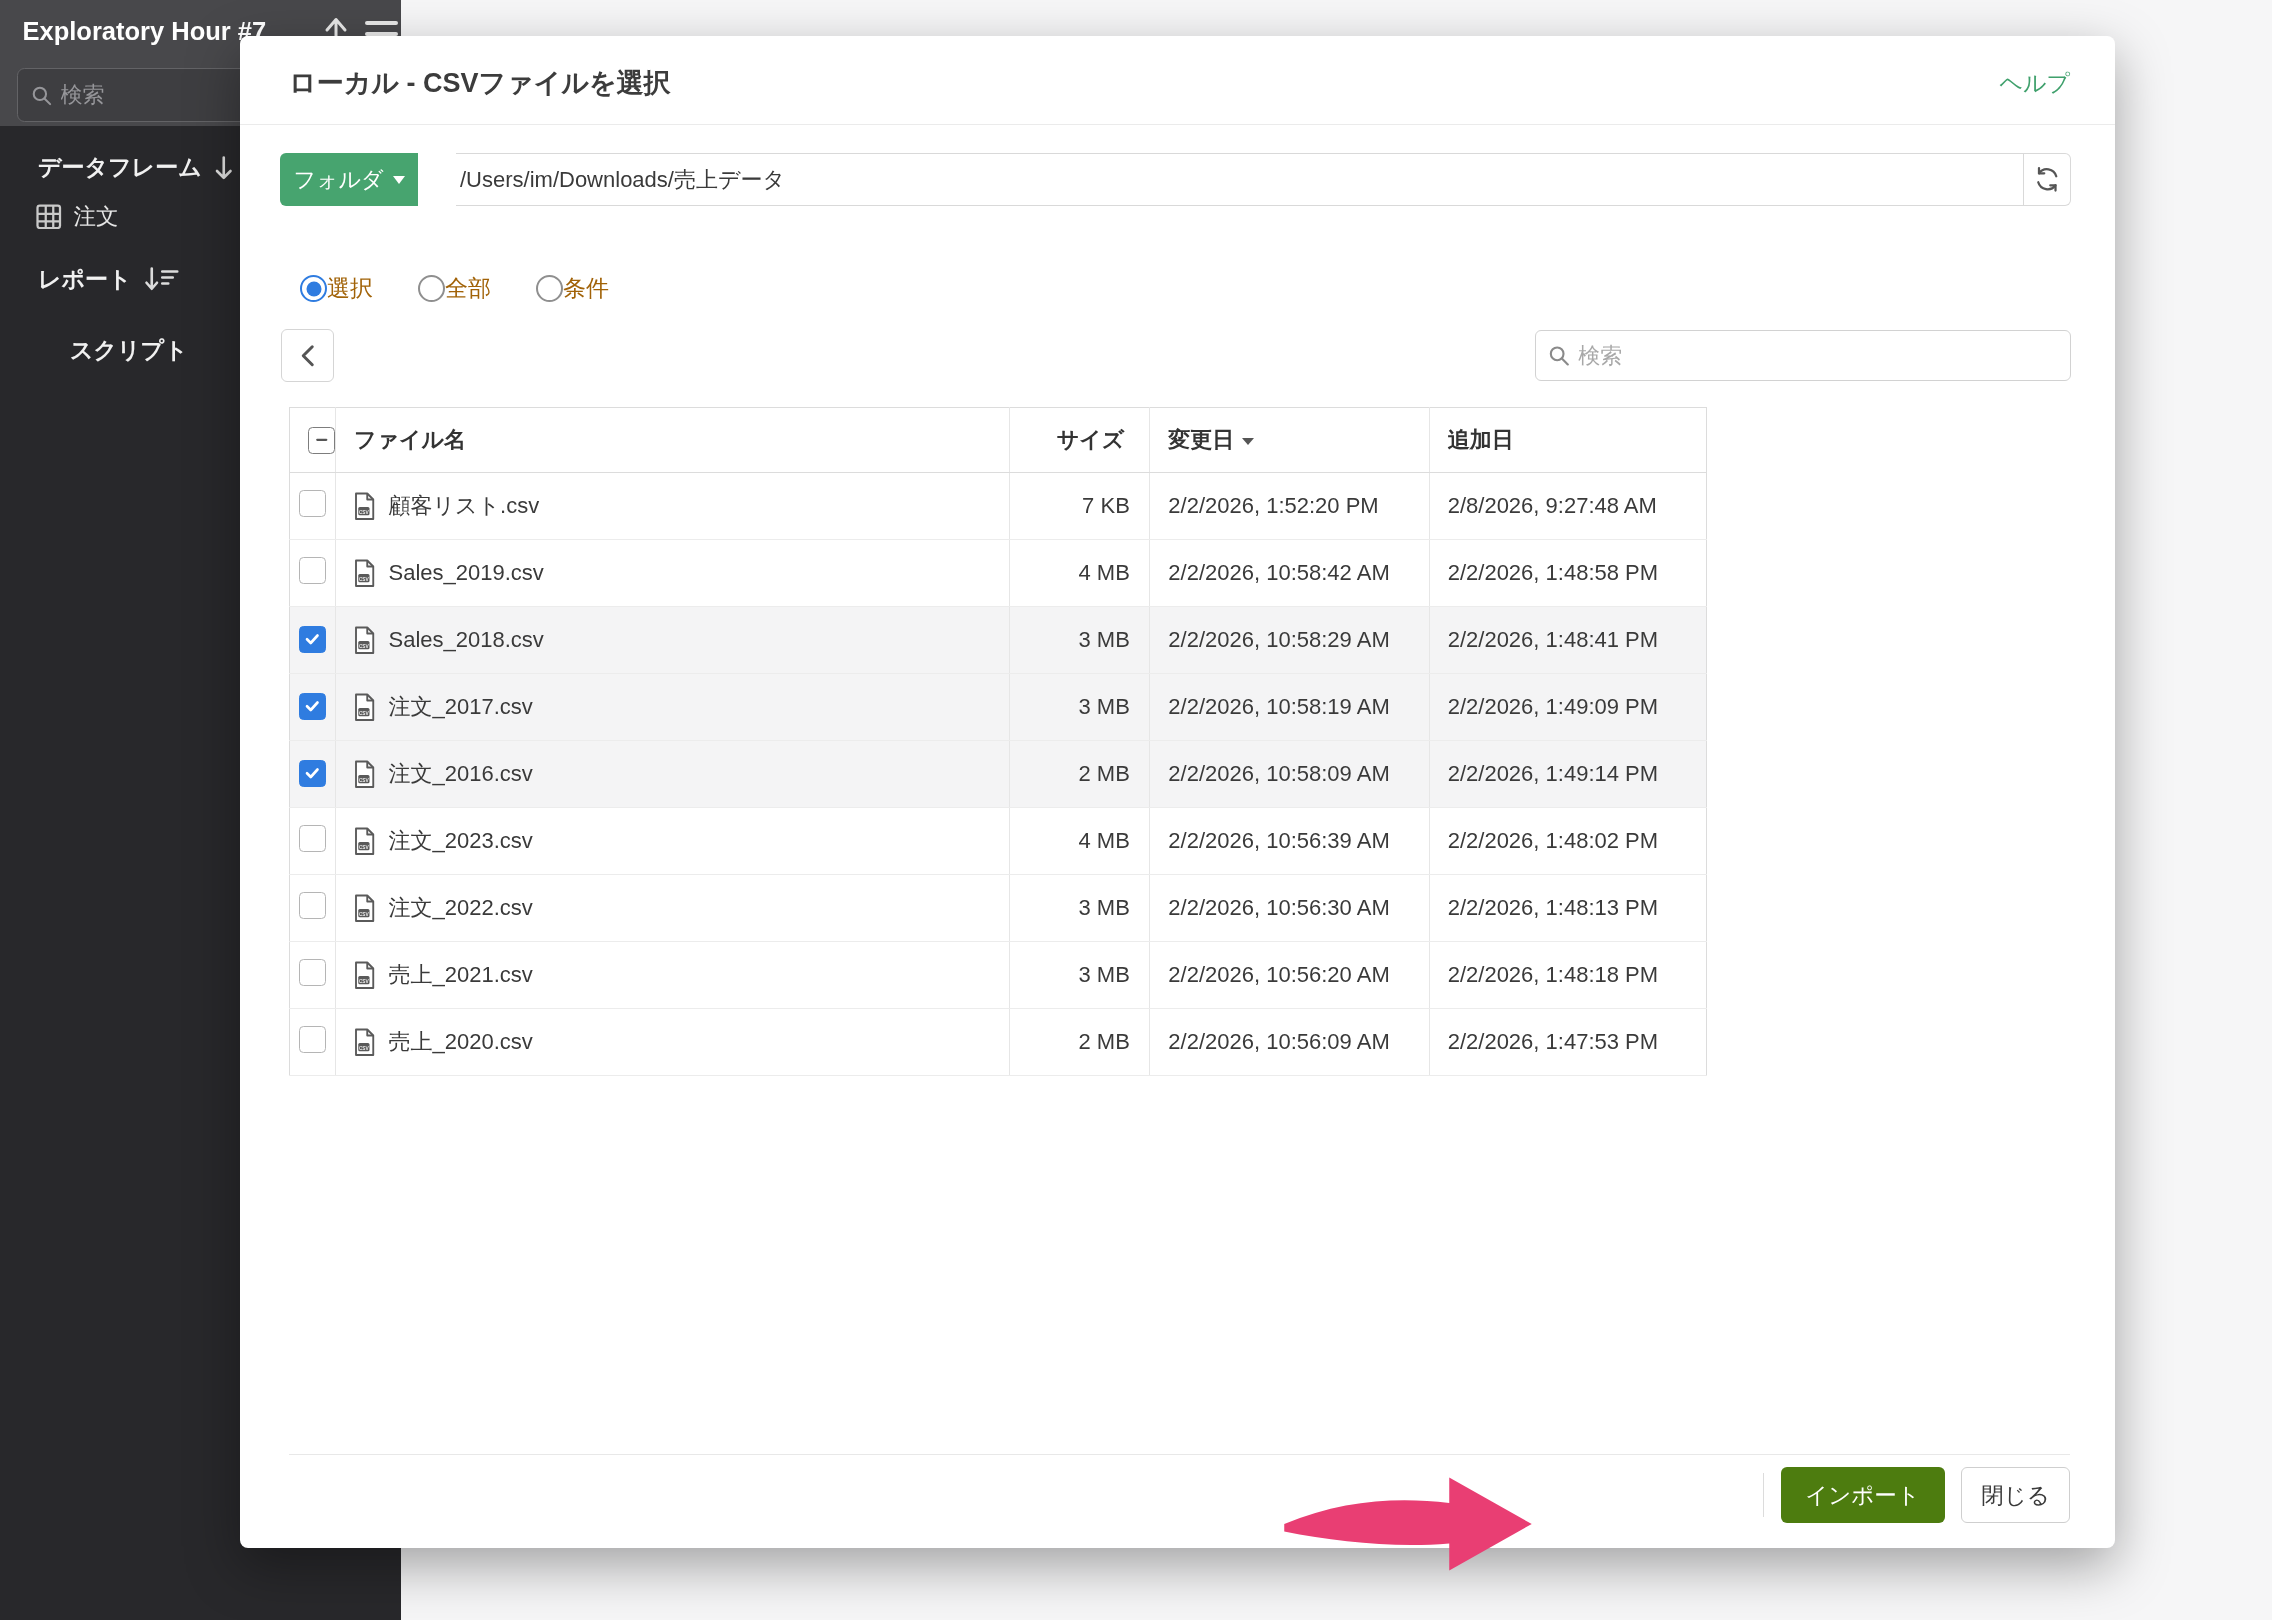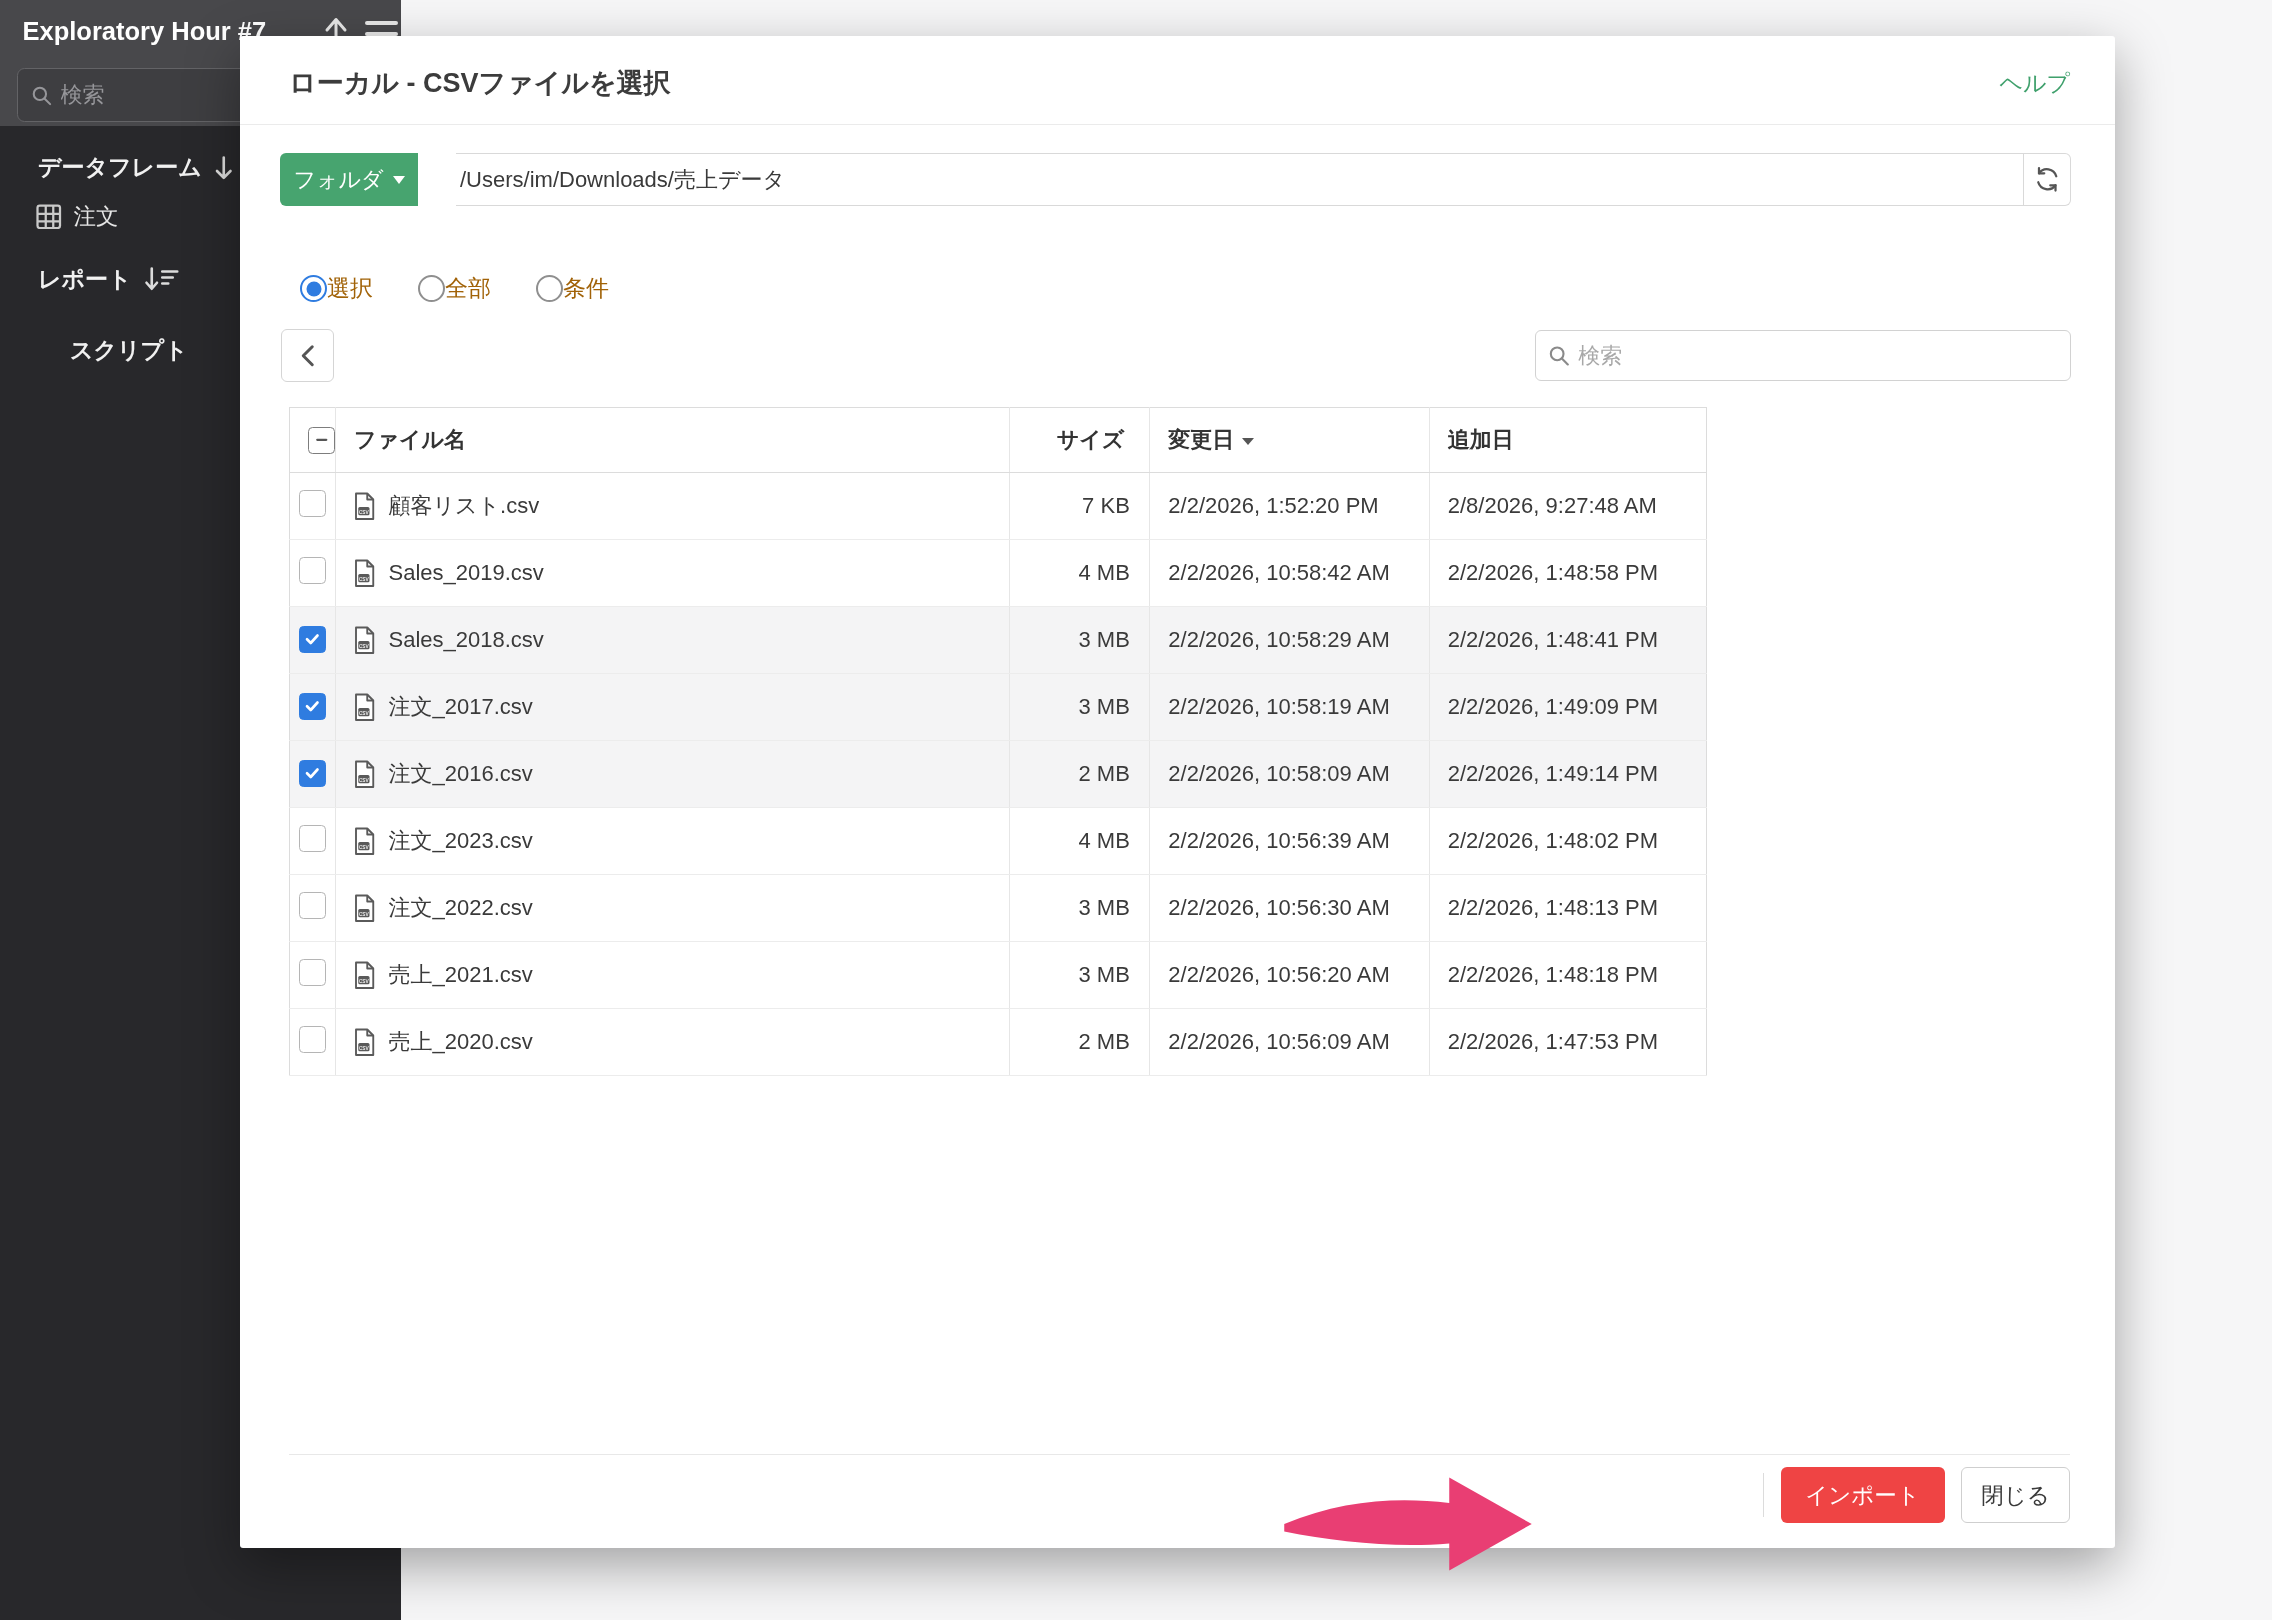--- a/index.html
+++ b/index.html
@@ -28,21 +28,21 @@
     background:transparent; border:none; outline:none; color:#d0d0d0;
     font-size:22px; width:100%; font-family:inherit;
   }
   .sb-search input::placeholder { color:#96969a; }
   .sb-item-strong { position:absolute; font-size:23px; font-weight:bold; color:#f1f1f1; display:flex; align-items:center; gap:12px; }
   .sb-item { position:absolute; font-size:22.5px; color:#e6e6e6; display:flex; align-items:center; gap:12px; }
 
   
   .modal {
     position:absolute; left:240px; top:36px; width:1875px; height:1512px;
-    background:#ffffff; border-radius:3px; z-index:10;
+    background:#ffffff; border-radius:8px; z-index:10;
     box-shadow:0 18px 53px rgba(0,0,0,0.35);
   }
   .modal-header {
     position:absolute; left:0; top:0; width:100%; height:89px;
     border-bottom:1.5px solid #ebebeb;
   }
   .modal-title { position:absolute; left:49px; top:28.5px; font-size:27px; font-weight:600; color:#3c3c3c; }
   .help-link { position:absolute; right:45px; top:31.5px; font-size:23px; color:#3fa06c; cursor:pointer; }
 
   .folder-group { position:absolute; left:40px; top:117px; right:44px; height:53px; display:flex; }
@@ -116,21 +116,21 @@
   .checkbox.checked svg.check { display:block; }
   .checkbox.indeterminate svg.dash { display:block; }
 
   
   .modal-footer { position:absolute; left:49px; right:45px; bottom:0; top:1418px; border-top:1.5px solid #e8e8e8; }
   .footer-btns { position:absolute; right:0; top:12px; display:flex; align-items:center; gap:16.5px; }
   .btn { height:56px; border-radius:6px; font-size:22.5px; font-family:inherit; cursor:pointer;
     display:flex; align-items:center; justify-content:center; }
   .btn-import-merge { width:263px; background:#fff; border:1.5px solid #47a46f; color:#3fa06c; }
   .btn-sep { width:1.5px; height:44px; background:#dcdcdc; }
-  .btn-import { width:164px; background:#ef4444; border:none; color:#fff; }
+  .btn-import { width:164px; background:#4d7c0f; border:none; color:#fff; }
   .btn-close { width:109px; background:#fff; border:1.5px solid #cfcfcf; color:#3a3a3a; }
 
   .annot-arrow { position:absolute; left:0; top:0; width:2273px; height:1620px; z-index:20; pointer-events:none; }
 
   .csv-icon { flex:0 0 auto; }
 </style>
 </head>
 <body>
 
 <div class="sidebar">

